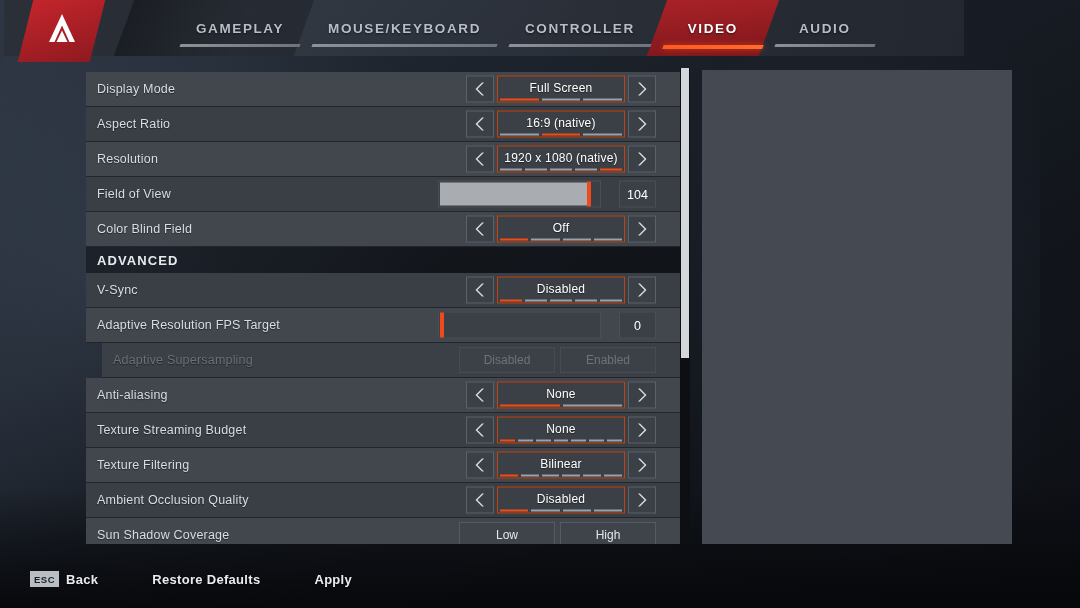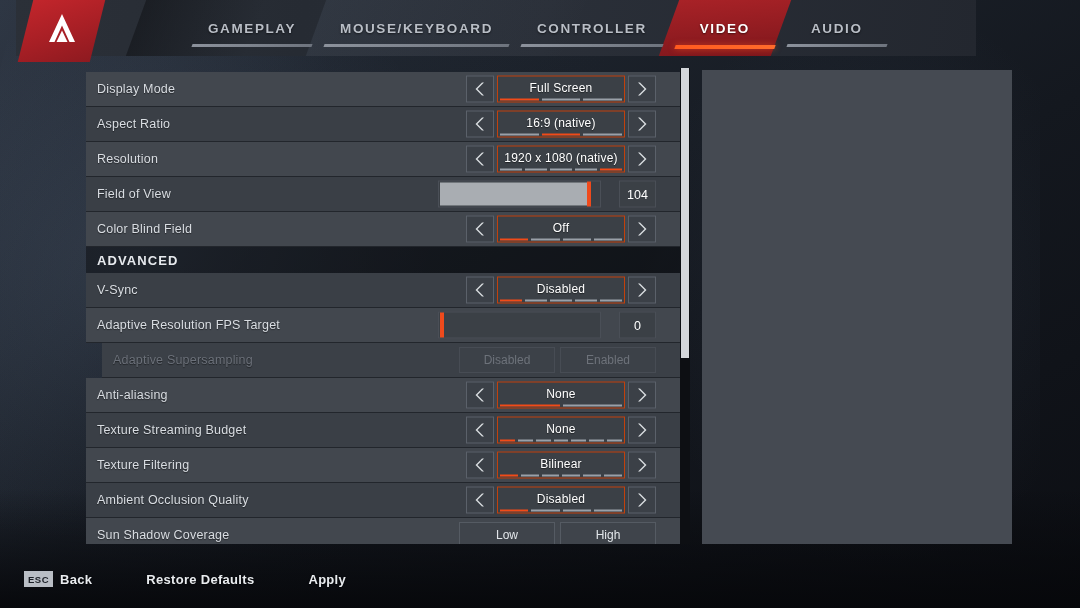--- a/index.html
+++ b/index.html
@@ -26,21 +26,21 @@
     position:absolute; right:40px; top:30px; width:420px; height:560px;
     background:radial-gradient(ellipse at 60% 45%, rgba(90,110,140,0.13), rgba(0,0,0,0) 66%);
   }
   .bg-dark-bottom {
     position:absolute; left:0; right:0; bottom:0; height:120px;
     background:linear-gradient(180deg, rgba(8,9,12,0.0), rgba(6,7,10,0.92));
   }
 
   
   .header {
-    position:absolute; left:16px; top:0; width:960px; height:56px;
+    position:absolute; left:4px; top:0; width:960px; height:56px;
     background:linear-gradient(100deg,#2b3038 0%,#262b33 30%,#2a2f38 55%,#23272f 100%);
     overflow:hidden;
     text-align:center;
   }
   .header-sheen {
     position:absolute; left:300px; top:0; width:260px; height:56px;
     background:linear-gradient(100deg, rgba(140,160,190,0.10), rgba(140,160,190,0.0));
     transform:skewX(-20deg);
   }
   .header-dark-l {
@@ -205,21 +205,21 @@
   
   .preview {
     position:absolute; left:702px; top:70px; width:310px; height:474px;
     background:#454a52;
   }
 
   
   .footer {
     position:absolute; left:0; bottom:0; width:1080px; height:58px;
     display:flex; align-items:center;
-    padding-left:24px;
+    padding-left:30px;
     gap:54px;
   }
   .footer-item { display:flex; align-items:center; gap:7px; }
   .key-cap {
     display:inline-flex; align-items:center; justify-content:center;
     min-width:27px; height:16px; padding:0 4px;
     background:#b9bec5; color:#1b1f26;
     font-size:9.5px; font-weight:700; letter-spacing:0.5px;
   }
   .footer-text {

